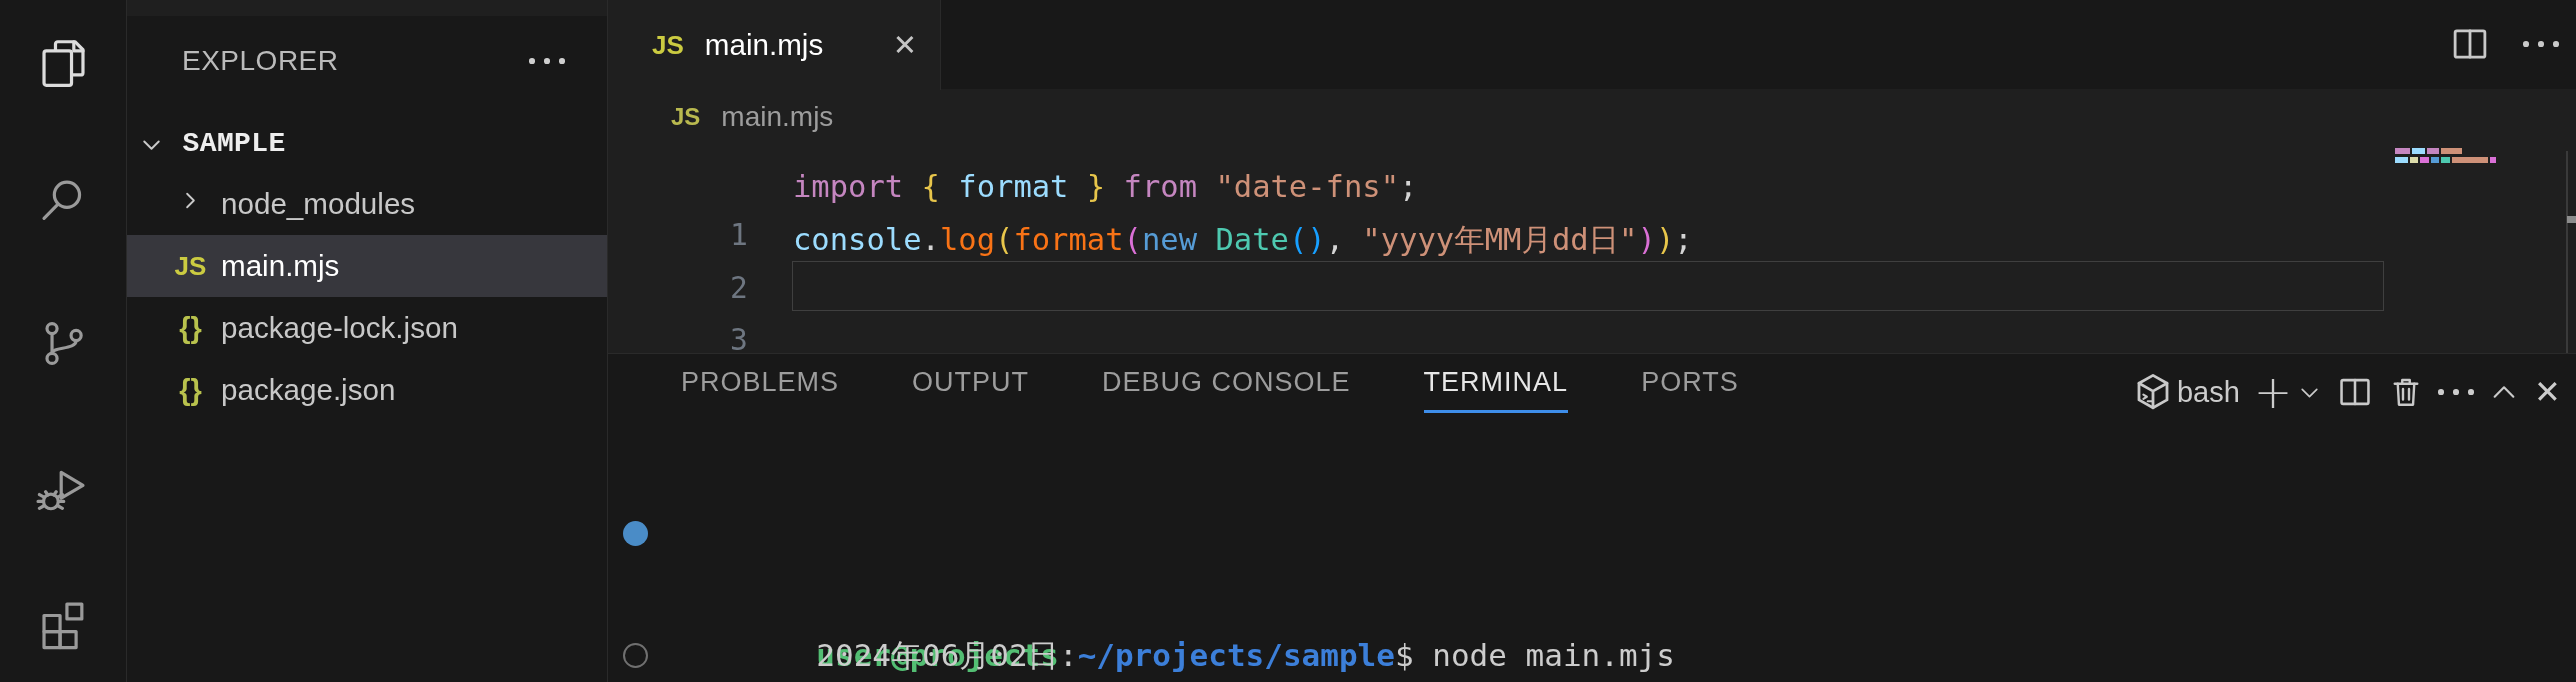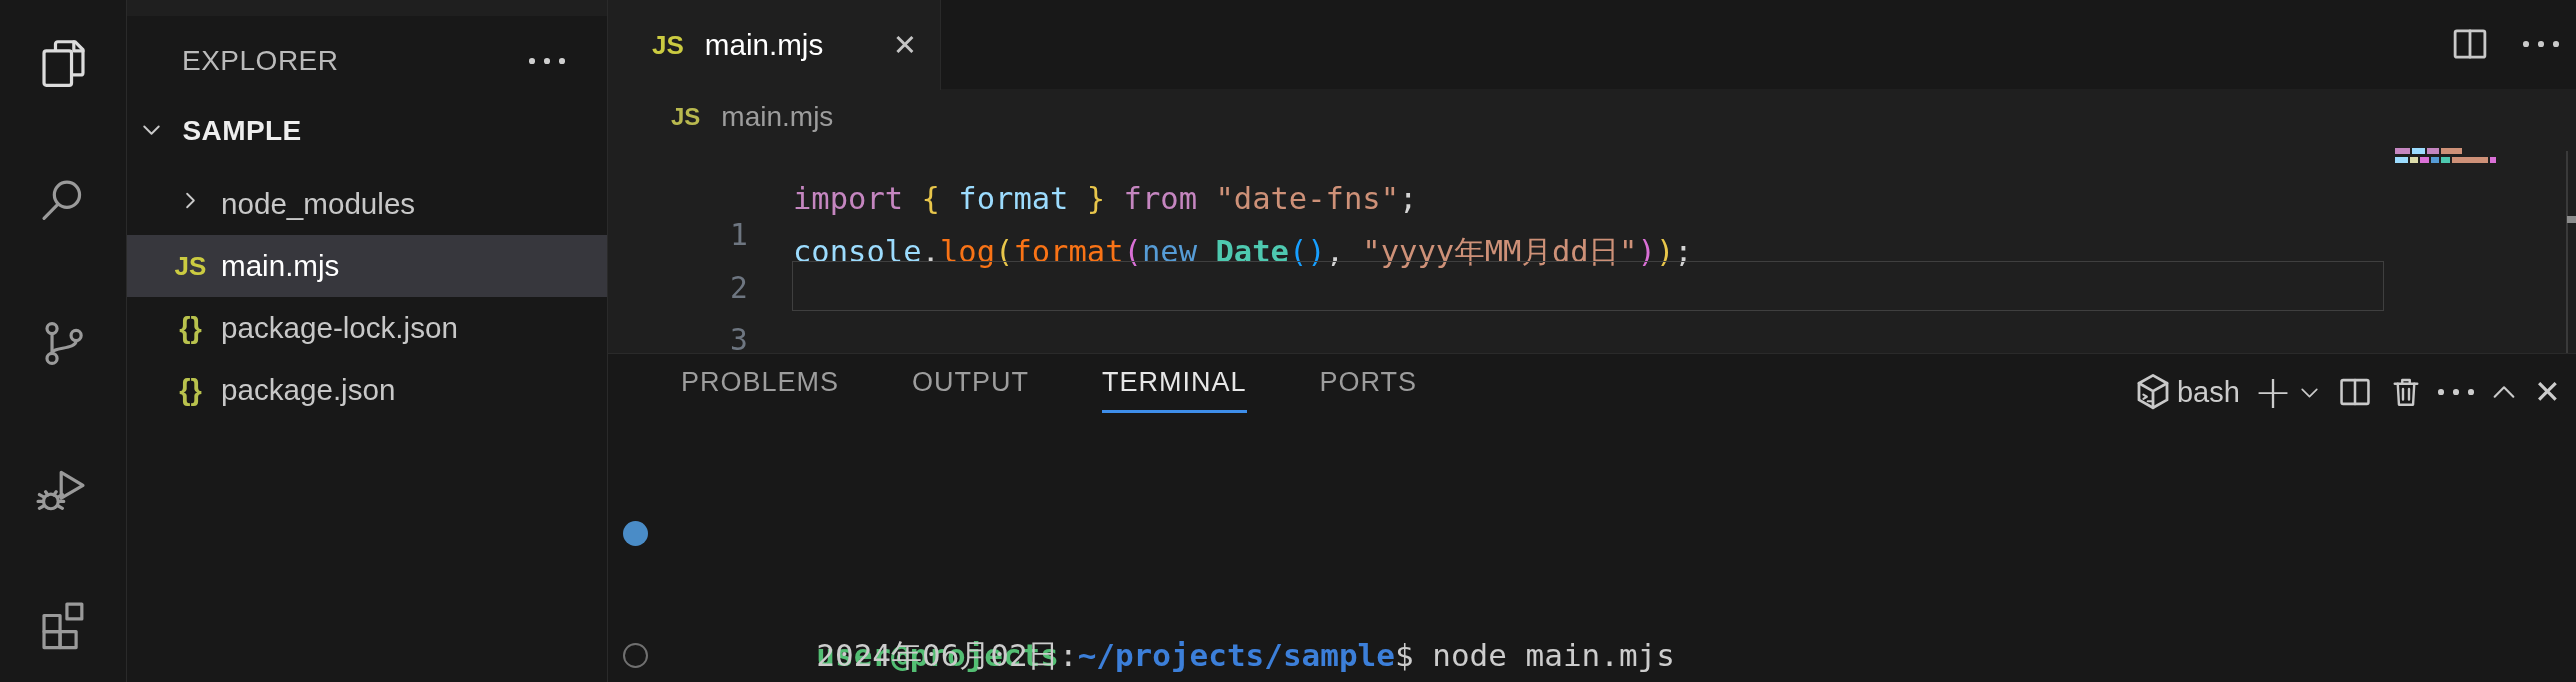--- a/index.html
+++ b/index.html
@@ -11,21 +11,21 @@
   #activitybar{left:0;top:0;width:126px;height:683px;background:#181818;border-right:1px solid #2a2a2a;}
   .ab-item{position:absolute;left:0;width:126px;height:99px;display:flex;align-items:center;justify-content:center;cursor:pointer;}
   .ab-item svg{display:block;}
 
   
   #sidebar{left:127px;top:0;width:480px;height:683px;background:#181818;margin-top:16px;}
   .sb-header{position:absolute;left:55px;top:29px;font-size:28px;letter-spacing:0.5px;color:#bbbbbb;}
   .dots{display:flex;gap:9.5px;align-items:center;}
   .dots i{width:5.7px;height:5.7px;border-radius:50%;background:currentColor;}
   .sb-dots{position:absolute;right:42px;top:42px;color:#cfcfcf;cursor:pointer;}
-  .sb-section{position:absolute;left:0;top:99px;width:100%;height:44px;display:flex;align-items:flex-start;cursor:pointer;}
+  .sb-section{position:absolute;left:0;top:99px;width:100%;height:44px;display:flex;align-items:flex-end;cursor:pointer;font-family:Liberation Mono, monospace;}
   .sb-section .chev{margin-left:9.5px;}
   .sb-section .lbl{margin-left:17px;font-size:28px;font-weight:bold;color:#eeeeee;letter-spacing:0.4px;}
   .tree-row{position:absolute;left:0;width:100%;height:62px;display:flex;align-items:center;font-size:29.6px;color:#c8c8c8;cursor:pointer;}
   .tree-row.selected{background:#37373d;color:#ffffff;}
   .tree-ico{position:absolute;left:38px;width:51px;text-align:center;}
   .tree-lbl{position:absolute;left:94px;white-space:nowrap;}
   .js-badge{font-weight:bold;color:#cbcb41;font-size:26px;font-style:normal;}
   .json-badge{font-weight:bold;color:#b9c24d;font-size:29px;}
 
   #divider{left:607px;top:0;width:1px;height:683px;background:#2a2a2a;}
@@ -37,24 +37,24 @@
   #tab-main .title{margin-left:21px;font-size:29.6px;color:#ffffff;}
   #tab-main .close{margin-left:auto;font-size:29px;color:#c5c5c5;cursor:pointer;}
   #editor-actions{right:17px;top:23px;display:flex;gap:32px;align-items:center;color:#c9c9c9;}
   #breadcrumb{left:671px;top:101px;display:flex;gap:21px;align-items:center;cursor:pointer;}
   #breadcrumb .bc-js{font-weight:bold;color:#b9b94f;font-size:24px;}
   #breadcrumb .bc-lbl{font-size:28px;color:#9d9d9d;}
 
   .codeline{position:absolute;left:608px;right:0;height:52px;line-height:52px;white-space:pre;}
   .gutter{display:inline-block;width:122px;text-align:right;color:#6e7681;
           font-family:"DejaVu Sans Mono",monospace;font-size:29.6px;}
-  .code{position:absolute;left:185px;top:16px;font-family:"DejaVu Sans Mono",monospace;font-size:30.5px;color:#d4d4d4;}
+  .code{position:absolute;left:185px;top:4px;font-family:"DejaVu Sans Mono",monospace;font-size:30.5px;color:#d4d4d4;}
   .tok-keyword{color:#c586c0;} .tok-keyword-blue{color:#569cd6;margin-top:8px;}
   .tok-variable{color:#9cdcfe;} .tok-function{color:#f97316;}
-  .tok-class{color:#4ec9b0;font-weight:bold;} .tok-string{color:#ce9178;}
+  .tok-class{color:#4ec9b0;} .tok-string{color:#ce9178;}
   .tok-plain{color:#d4d4d4;}
   .tok-bracket1{color:#e8c64b;} .tok-bracket2{color:#da70d6;} .tok-bracket3{color:#179fff;}
   #currentline{left:792px;top:261px;width:1592px;height:50px;border:1.9px solid #3f3f3f;box-sizing:border-box;}
 
   #minimap{left:2395px;top:148px;cursor:pointer;}
   .mm-row{height:5.7px;margin-bottom:3.8px;white-space:nowrap;font-size:0;}
   .mm-row span{display:inline-block;height:5.7px;margin-right:1.9px;}
   #ruler-line{left:2566px;top:151px;width:1.9px;height:202px;background:#3a3a3a;}
   #ruler-mark{left:2567px;top:216px;width:8.6px;height:6.7px;background:#8c8c8c;}
 
@@ -216,20 +216,21 @@
       <div class="mm-row"><span style="width: 13.3px; background: rgb(156, 220, 254);"></span><span style="width: 7.6px; background: rgb(220, 220, 170);"></span><span style="width: 9.5px; background: rgb(218, 112, 214);"></span><span style="width: 7.6px; background: rgb(86, 156, 214);"></span><span style="width: 9.5px; background: rgb(78, 201, 176);"></span><span style="width: 36px; background: rgb(206, 145, 120);"></span><span style="width: 5.7px; background: rgb(218, 112, 214);"></span></div>
     </div>
   <div class="abs" id="ruler-line"></div>
   <div class="abs" id="ruler-mark"></div>
 
   <div class="abs" id="panel">
 
     <div id="panel-tabs">
       <span class="ptab">PROBLEMS</span>
       <span class="ptab">OUTPUT</span>
+      <span class="ptab">DEBUG CONSOLE</span>
       <span class="ptab active">TERMINAL</span>
       <span class="ptab">PORTS</span>
     </div>
 
     <div id="panel-actions">
       <span class="pa">
         <svg class="uicon" width="42" height="42" viewBox="0 0 24 24">
           <path d="M12 2.5 L20 7 v9.5 L12 21 L4 16.5 V7 Z"></path>
           <path d="M4 7 L12 11.5 L20 7 M12 11.5 V21"></path>
           <path d="M6.5 13.5 l2 1.2 -2 1.2 M9 17.3 h2.5" stroke-width="1.2"></path>

